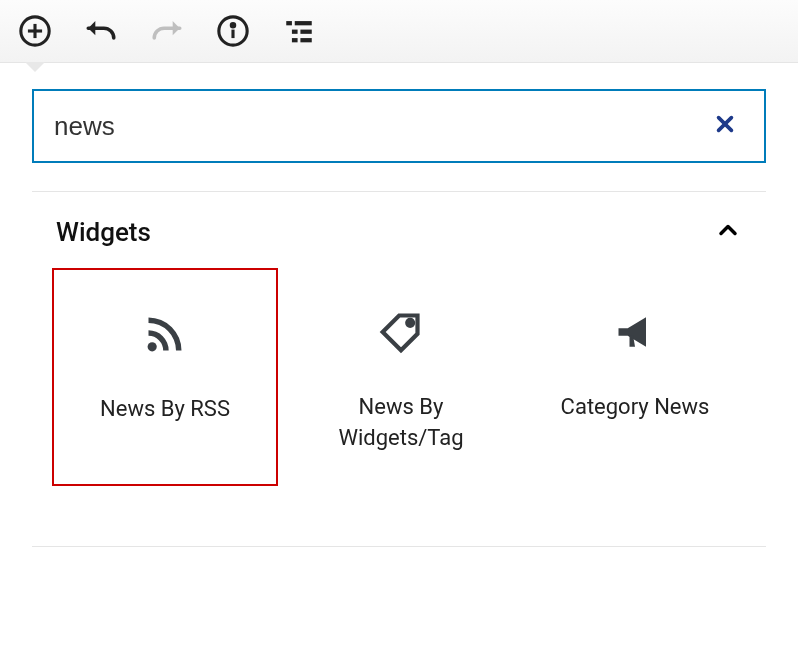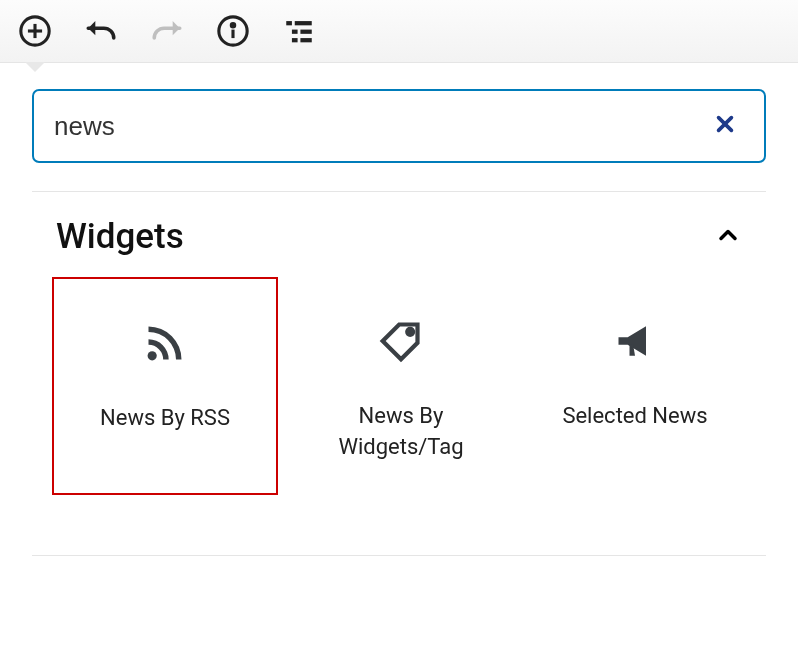--- a/index.html
+++ b/index.html
@@ -39,21 +39,21 @@
     }
     .tb-btn.disabled { color: #bfbfbf; cursor: default; }
     .panel {
       background: #fff;
       padding: 26px 32px 20px;
     }
     .search-wrap {
       display: flex;
       align-items: center;
       border: 2px solid #007cba;
-      border-radius: 7px;
+      border-radius: 0;
       padding: 0 20px;
       height: 74px;
     }
     .search-input {
       flex: 1;
       border: none;
       outline: none;
       font-size: 26px;
       color: #333;
       background: transparent;
@@ -70,21 +70,21 @@
       margin: 28px 0 0;
     }
     .section-header {
       display: flex;
       align-items: center;
       justify-content: space-between;
       padding: 24px 24px 20px;
       cursor: pointer;
     }
     .section-title {
-      font-size: 35px;
+      font-size: 26px;
       font-weight: 500;
       color: #111;
     }
     .widgets-grid {
       display: flex;
       gap: 12px;
       padding: 0 20px 40px;
     }
     .widget-item {
       flex: 1;
@@ -204,18 +204,18 @@
       <span class="widget-label">News By Widgets/Tag</span>
     </div>
 
     <div class="widget-item">
       <span class="widget-icon">
         <svg width="44" height="44" viewBox="0 0 24 24" fill="currentColor">
           <path d="M3 10 L3 14 L8 14 L18 20 L18 4 L8 10 Z"></path>
           <path d="M9 14 L9 20 L12 20 L11 14 Z"></path>
         </svg>
       </span>
-      <span class="widget-label">Selected News</span>
+      <span class="widget-label">Category News</span>
     </div>
   </div>
 </div>
 
 <div class="bottom-divider"></div>
 
 </body></html>

